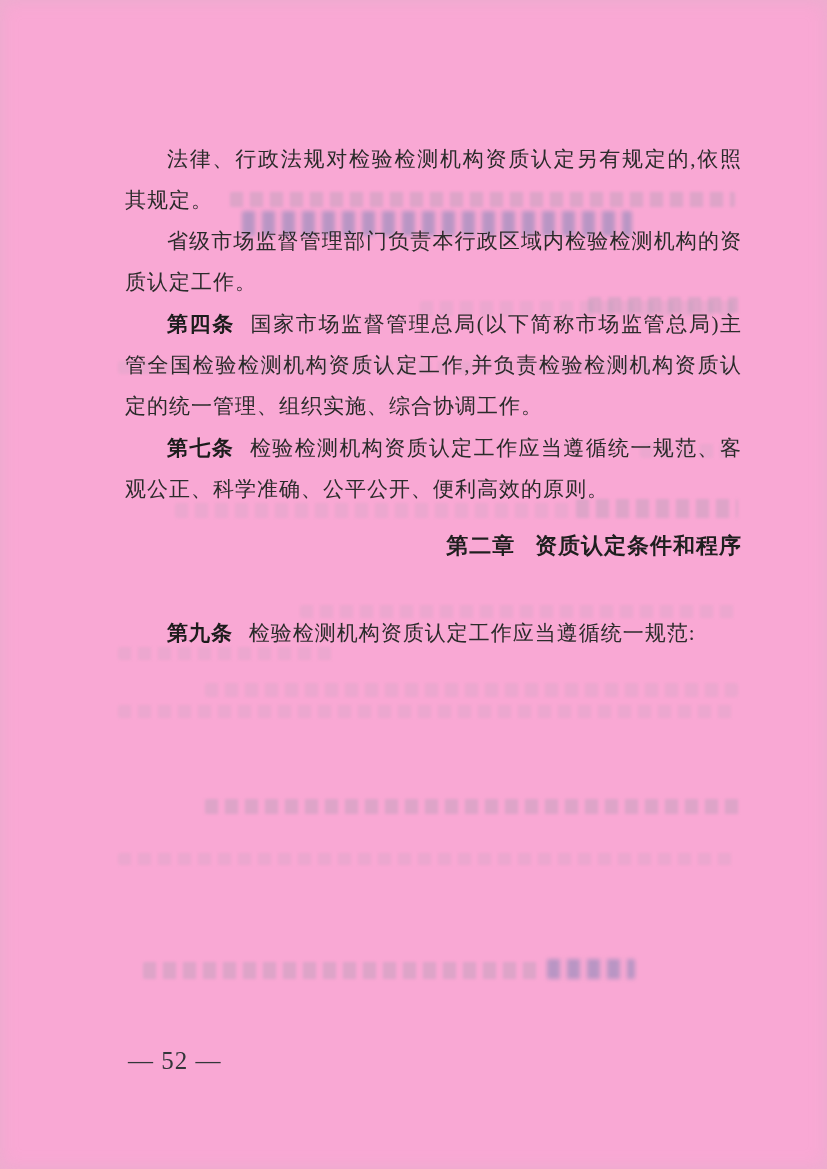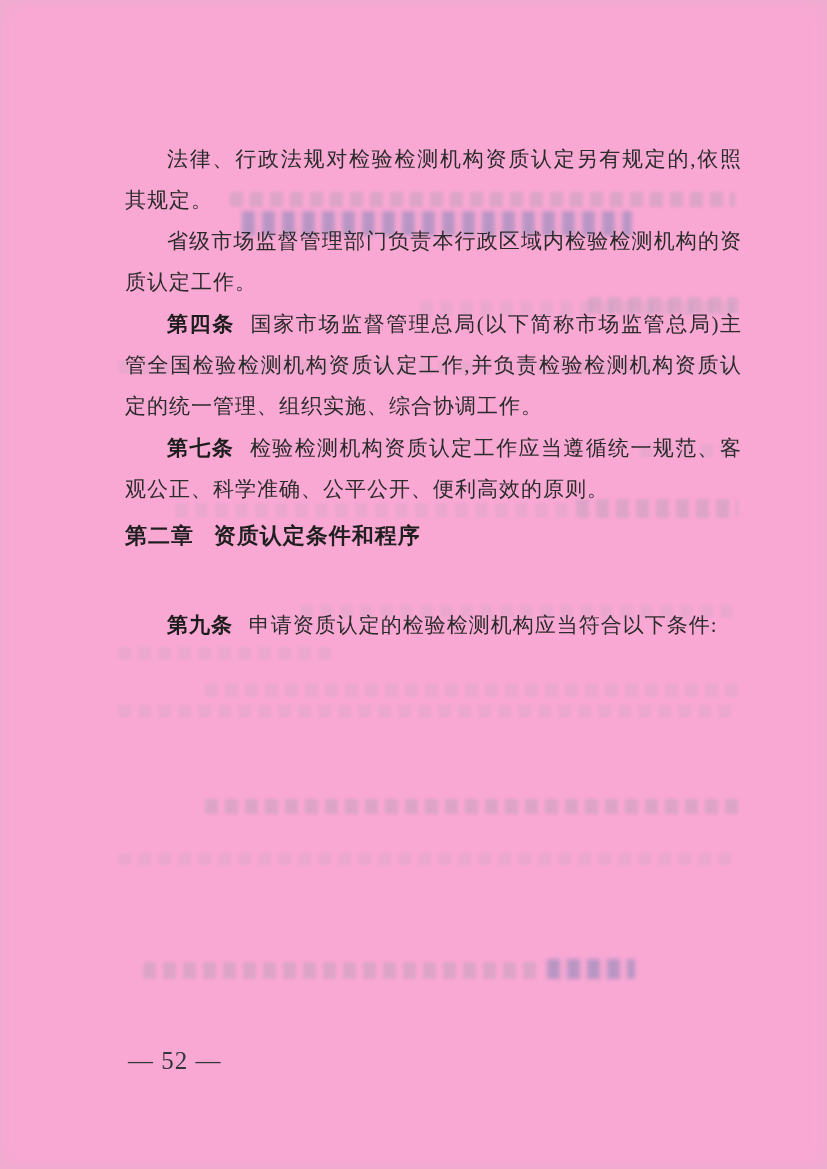--- a/index.html
+++ b/index.html
@@ -47,24 +47,24 @@
     text-indent: 2em;
     letter-spacing: 1px;
   }
   .para .lead {
     font-family: "Liberation Sans", "DejaVu Sans", sans-serif;
     font-weight: 700;
     color: #1c1c1c;
     margin-right: 0.75em;
   }
   .chapter {
-    margin: 12px 0 50px 0;
-    text-align: left;
+    margin: 20px 0 50px 0;
+    text-align: right;
     text-indent: 0;
-    font-family: Liberation Mono, monospace;
+    font-family: Liberation Sans, sans-serif;
     font-weight: 700;
     font-size: 22px;
     line-height: 32px;
     letter-spacing: 1px;
     color: #1f1f1f;
   }
   .chapter .num { margin-right: 0.9em; }
 
   .page-number {
     position: absolute;
@@ -113,18 +113,18 @@
 
   <p class="para"><b class="lead">第七条</b><span class="body">检验检测机构资质认定工作应当遵循统一规范、客观公正、科学准确、公平公开、便利高效的原则。</span></p>
 </div>
 
     <h2 class="chapter">
       <span class="num">第二章</span><span class="ttl">资质认定条件和程序</span>
     </h2>
 
     <div id="paras-after">
 
-  <p class="para"><b class="lead">第九条</b><span class="body">申请资质认定的检验检测机构应当符合以下条件:</span></p>
+  <p class="para"><b class="lead">第九条</b><span class="body">检验检测机构资质认定工作应当遵循统一规范:</span></p>
 </div>
   </main>
 
   <div class="page-number">— 52 —</div>
 </div>
 
 </body></html>

